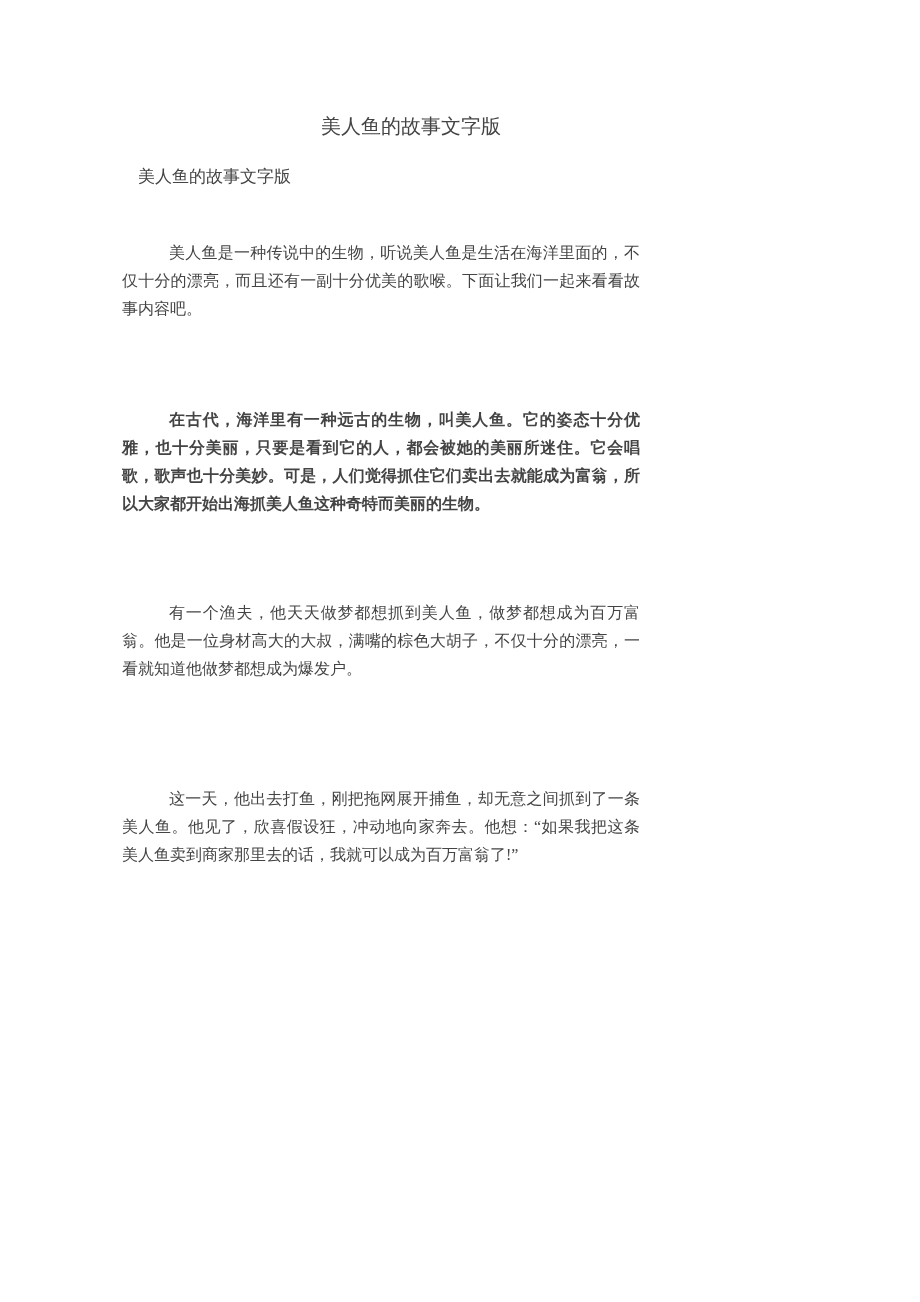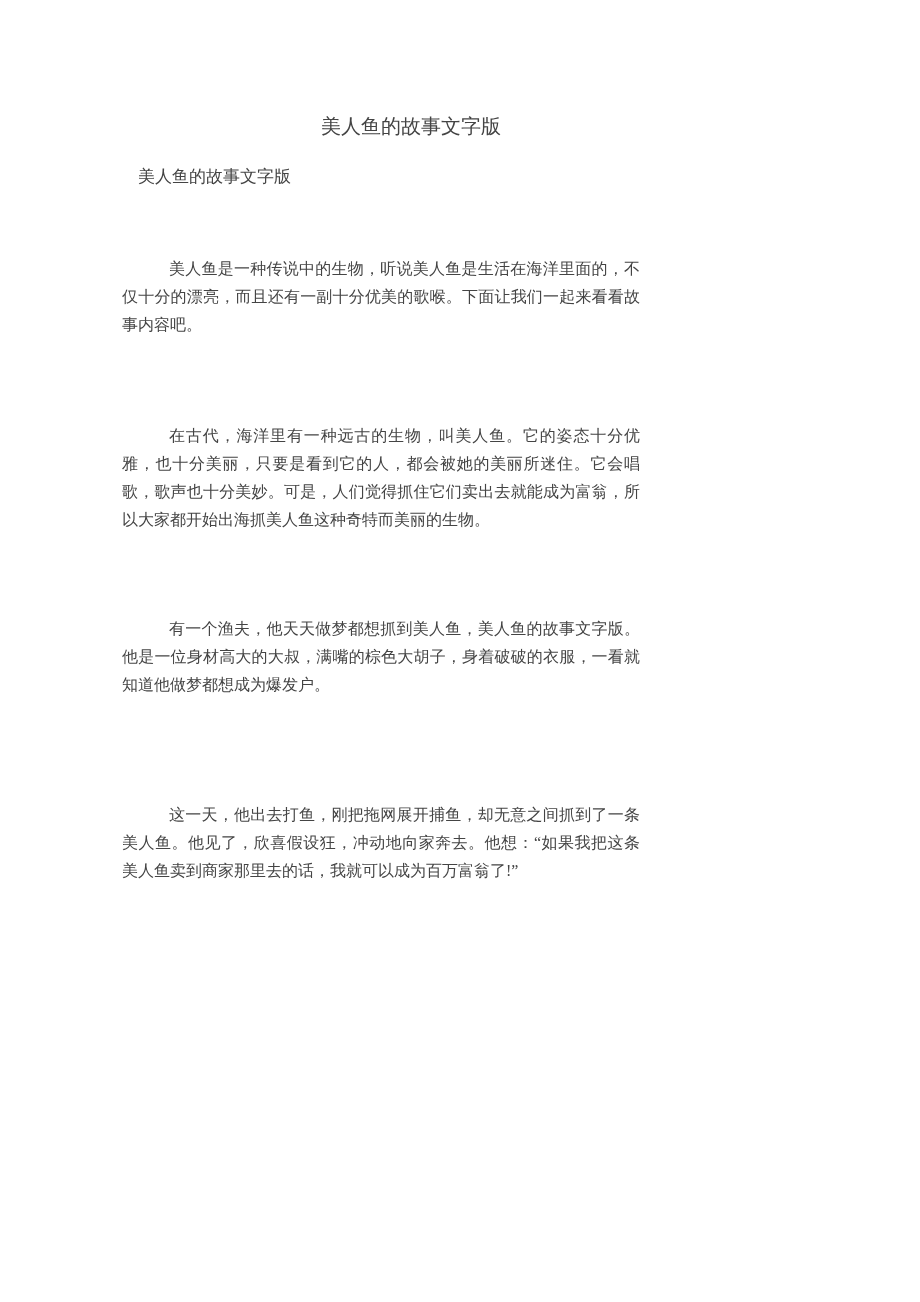--- a/index.html
+++ b/index.html
@@ -35,37 +35,37 @@
     line-height: 28px;
   }
   .para {
     margin: 0;
     font-size: 16px;
     line-height: 28px;
     text-align: justify;
     text-indent: 47px;           
     word-break: break-all;
   }
-  .para-1 { margin-top: 64px; }
-  .para-2 { margin-top: 83px; }
+  .para-1 { margin-top: 48px; }
+  .para-2 { margin-top: 83px; font-weight: bold; }
   .para-3 { margin-top: 81px; }
   .para-4 { margin-top: 102px; } 
   .para-5 { margin-top: 83px; }
 </style>
 </head>
 <body>
 
 <div class="page">
   <div class="content">
     <h1 class="doc-title">美人鱼的故事文字版</h1>
 
     <p class="doc-subtitle">美人鱼的故事文字版</p>
 
     <p class="para para-1">美人鱼是一种传说中的生物，听说美人鱼是生活在海洋里面的，不仅十分的漂亮，而且还有一副十分优美的歌喉。下面让我们一起来看看故事内容吧。</p>
 
     <p class="para para-2">在古代，海洋里有一种远古的生物，叫美人鱼。它的姿态十分优雅，也十分美丽，只要是看到它的人，都会被她的美丽所迷住。它会唱歌，歌声也十分美妙。可是，人们觉得抓住它们卖出去就能成为富翁，所以大家都开始出海抓美人鱼这种奇特而美丽的生物。</p>
 
-    <p class="para para-3">有一个渔夫，他天天做梦都想抓到美人鱼，美人鱼的故事文字版。他是一位身材高大的大叔，满嘴的棕色大胡子，身着破破的衣服，一看就知道他做梦都想成为爆发户。</p>
+    <p class="para para-3">有一个渔夫，他天天做梦都想抓到美人鱼，做梦都想成为百万富翁。他是一位身材高大的大叔，满嘴的棕色大胡子，不仅十分的漂亮，一看就知道他做梦都想成为爆发户。</p>
 
     <p class="para para-4">这一天，他出去打鱼，刚把拖网展开捕鱼，却无意之间抓到了一条美人鱼。他见了，欣喜假设狂，冲动地向家奔去。他想：“如果我把这条美人鱼卖到商家那里去的话，我就可以成为百万富翁了!”</p>
 
   </div>
 </div>
 
 </body></html>

